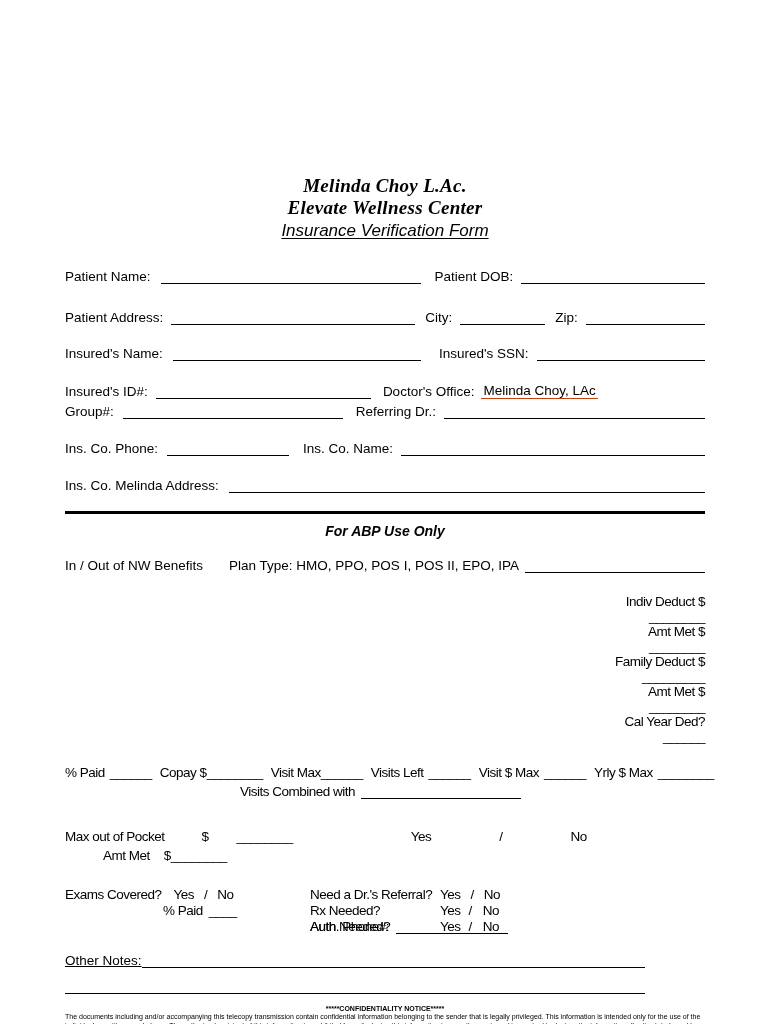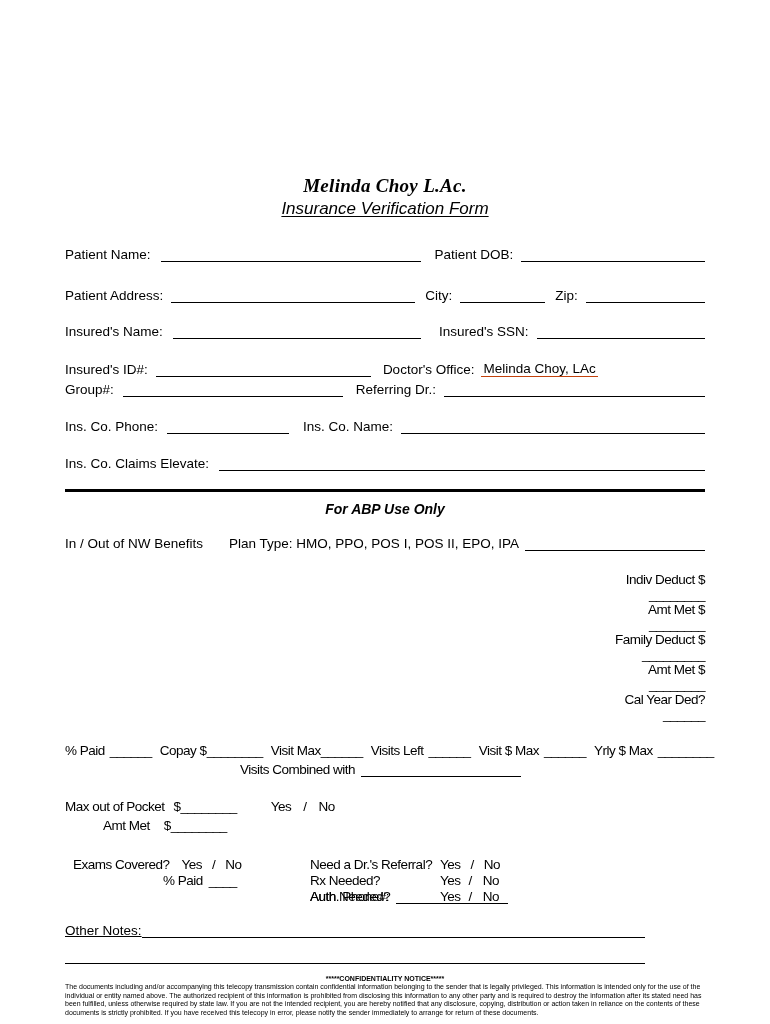--- a/index.html
+++ b/index.html
@@ -121,20 +121,21 @@
   }
 </style>
 </head>
 <body>
 
 <div class="page">
   <div class="content">
 
     <div class="hdr">
       <div class="hdr-l1">Melinda Choy L.Ac.</div>
+      <div class="hdr-l2">Elevate Wellness Center</div>
       <div class="hdr-l3">Insurance Verification Form</div>
     </div>
 
     <div style="margin-top:26px;">
 
       <div class="row">
         <span class="lbl">Patient Name:</span>
         <span class="rule" style="width:260px; margin-left:10px;"></span>
         <span class="gap" style="width:14px;"></span>
         <span class="lbl">Patient DOB:</span>
@@ -178,21 +179,21 @@
 
       <div class="row" style="margin-top:22px;">
         <span class="lbl">Ins. Co. Phone:</span>
         <span class="rule" style="width:122px; margin-left:9px;"></span>
         <span class="gap" style="width:14px;"></span>
         <span class="lbl">Ins. Co. Name:</span>
         <span class="rule-grow" style="margin-left:8px;"></span>
       </div>
 
       <div class="row" style="margin-top:22px;">
-        <span class="lbl">Ins. Co. Claims Elevate:</span>
+        <span class="lbl">Ins. Co. Melinda Address:</span>
         <span class="rule-grow" style="margin-left:10px;"></span>
       </div>
     </div>
 
     <div class="divider"></div>
     <div class="abp-title">For ABP Use Only</div>
 
     <div style="margin-top:19px;">
 
 
@@ -237,21 +238,21 @@
         <span class="gap" style="width:8px;"></span>
         <span class="lbl">Yrly $ Max</span>
         <span class="lbl" style="margin-left:5px;">________</span>
       </div>
 
       <div class="row us" style="margin-top:4px; padding-left:175px;">
         <span class="lbl">Visits Combined with</span>
         <span class="rule" style="width:160px; margin-left:6px;"></span>
       </div>
 
-      <div class="row us" style="margin-top:22px;">
+      <div class="row us" style="margin-top:30px;gap:28px;">
         <span class="lbl">Max out of Pocket</span>
         <span class="lbl" style="margin-left:9px;">$</span>
         <span class="lbl">________</span>
         <span class="gap" style="width:14px;"></span>
         <span class="gap" style="width:20px;"></span>
         <span class="lbl">Yes</span>
         <span class="gap" style="width:12px;"></span>
         <span class="lbl">/</span>
         <span class="gap" style="width:12px;"></span>
         <span class="lbl">No</span>
@@ -259,21 +260,21 @@
 
       <div class="row us" style="margin-top:4px; padding-left:38px;">
         <span class="lbl">Amt Met</span>
         <span class="lbl" style="margin-left:14px;">$</span>
         <span class="lbl">________</span>
       </div>
     </div>
 
     <div style="margin-top:24px; position:relative; height:76px;">
 
-      <div class="row us" style="position:absolute; left:8px; top:0;">
+      <div class="row us" style="position:absolute; left:0; top:0;">
         <span class="lbl">Exams Covered?</span>
         <span class="gap" style="width:12px;"></span>
         <span class="lbl">Yes</span>
         <span class="gap" style="width:10px;"></span>
         <span class="lbl">/</span>
         <span class="gap" style="width:10px;"></span>
         <span class="lbl">No</span>
       </div>
 
       <div class="row us" style="position:absolute; left:98px; top:16px;">

